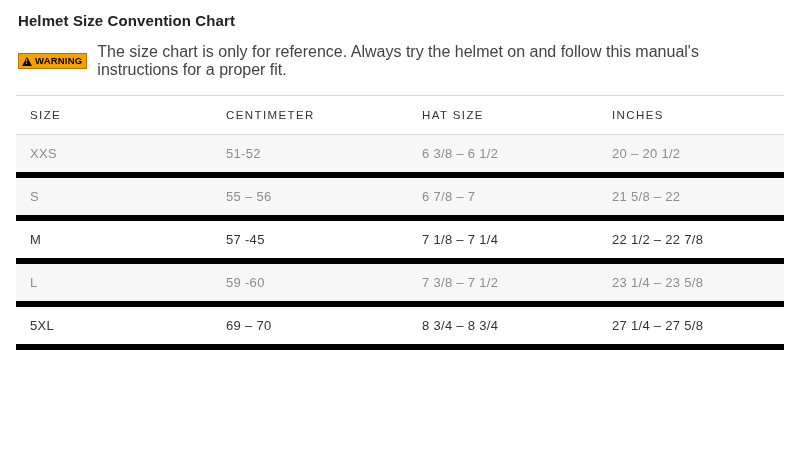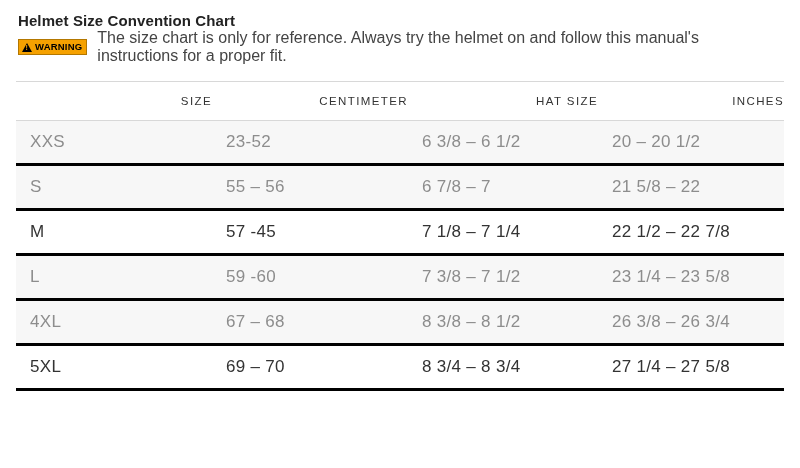--- a/index.html
+++ b/index.html
@@ -24,20 +24,21 @@
   .page-title {
     font-size: 15px;
     font-weight: bold;
     color: #222222;
     margin: 4px 0 0 2px;
     letter-spacing: 0.1px;
   }
   .notice-row {
     display: flex;
     align-items: center;
+    margin-top: 14px;
     margin-left: 2px;
   }
   .warning-badge {
     display: inline-flex;
     align-items: center;
     gap: 3px;
     background: #f5a100;
     border: 1px solid #b37700;
     color: #000000;
     font-size: 9.5px;
@@ -71,35 +72,35 @@
     color: #444444;
     margin-left: 10px;
   }
   table.size-table {
     margin-top: 16px;
     border-collapse: collapse;
     width: 768px;
     table-layout: fixed;
   }
   table.size-table th {
-    text-align: right;
+    text-align: left;
     font-size: 11.5px;
     font-weight: normal;
     letter-spacing: 1.4px;
     color: #333333;
     padding: 13px 0 13px 14px;
     border-top: 1px solid #d8d8d8;
     border-bottom: 1px solid #d8d8d8;
     background: #ffffff;
   }
   table.size-table td {
-    font-size: 17px;
+    font-size: 13px;
     letter-spacing: 0.3px;
     padding: 11px 0 11px 14px;
-    border-bottom: 3px solid #000000;
+    border-bottom: 6px solid #000000;
     color: #333333;
     vertical-align: middle;
   }
   table.size-table tr.alt td {
     background: #f7f7f7;
     color: #8d8d8d;
   }
   col.c0 { width: 196px; }
   col.c1 { width: 196px; }
   col.c2 { width: 190px; }
@@ -131,21 +132,21 @@
       <tr>
         <th>SIZE</th>
         <th>CENTIMETER</th>
         <th>HAT SIZE</th>
         <th>INCHES</th>
       </tr>
     </thead>
     <tbody>
       <tr class="alt">
         <td>XXS</td>
-        <td>23-52</td>
+        <td>51-52</td>
         <td>6 3/8 – 6 1/2</td>
         <td>20 – 20 1/2</td>
       </tr>
       <tr class="alt">
         <td>S</td>
         <td>55 – 56</td>
         <td>6 7/8 – 7</td>
         <td>21 5/8 – 22</td>
       </tr>
       <tr>
@@ -153,26 +154,20 @@
         <td>57 -45</td>
         <td>7 1/8 – 7 1/4</td>
         <td>22 1/2 – 22 7/8</td>
       </tr>
       <tr class="alt">
         <td>L</td>
         <td>59 -60</td>
         <td>7 3/8 – 7 1/2</td>
         <td>23 1/4 – 23 5/8</td>
       </tr>
-      <tr class="alt">
-        <td>4XL</td>
-        <td>67 – 68</td>
-        <td>8 3/8 – 8 1/2</td>
-        <td>26 3/8 – 26 3/4</td>
-      </tr>
       <tr>
         <td>5XL</td>
         <td>69 – 70</td>
         <td>8 3/4 – 8 3/4</td>
         <td>27 1/4 – 27 5/8</td>
       </tr>
     </tbody>
   </table>
 
 </div>

